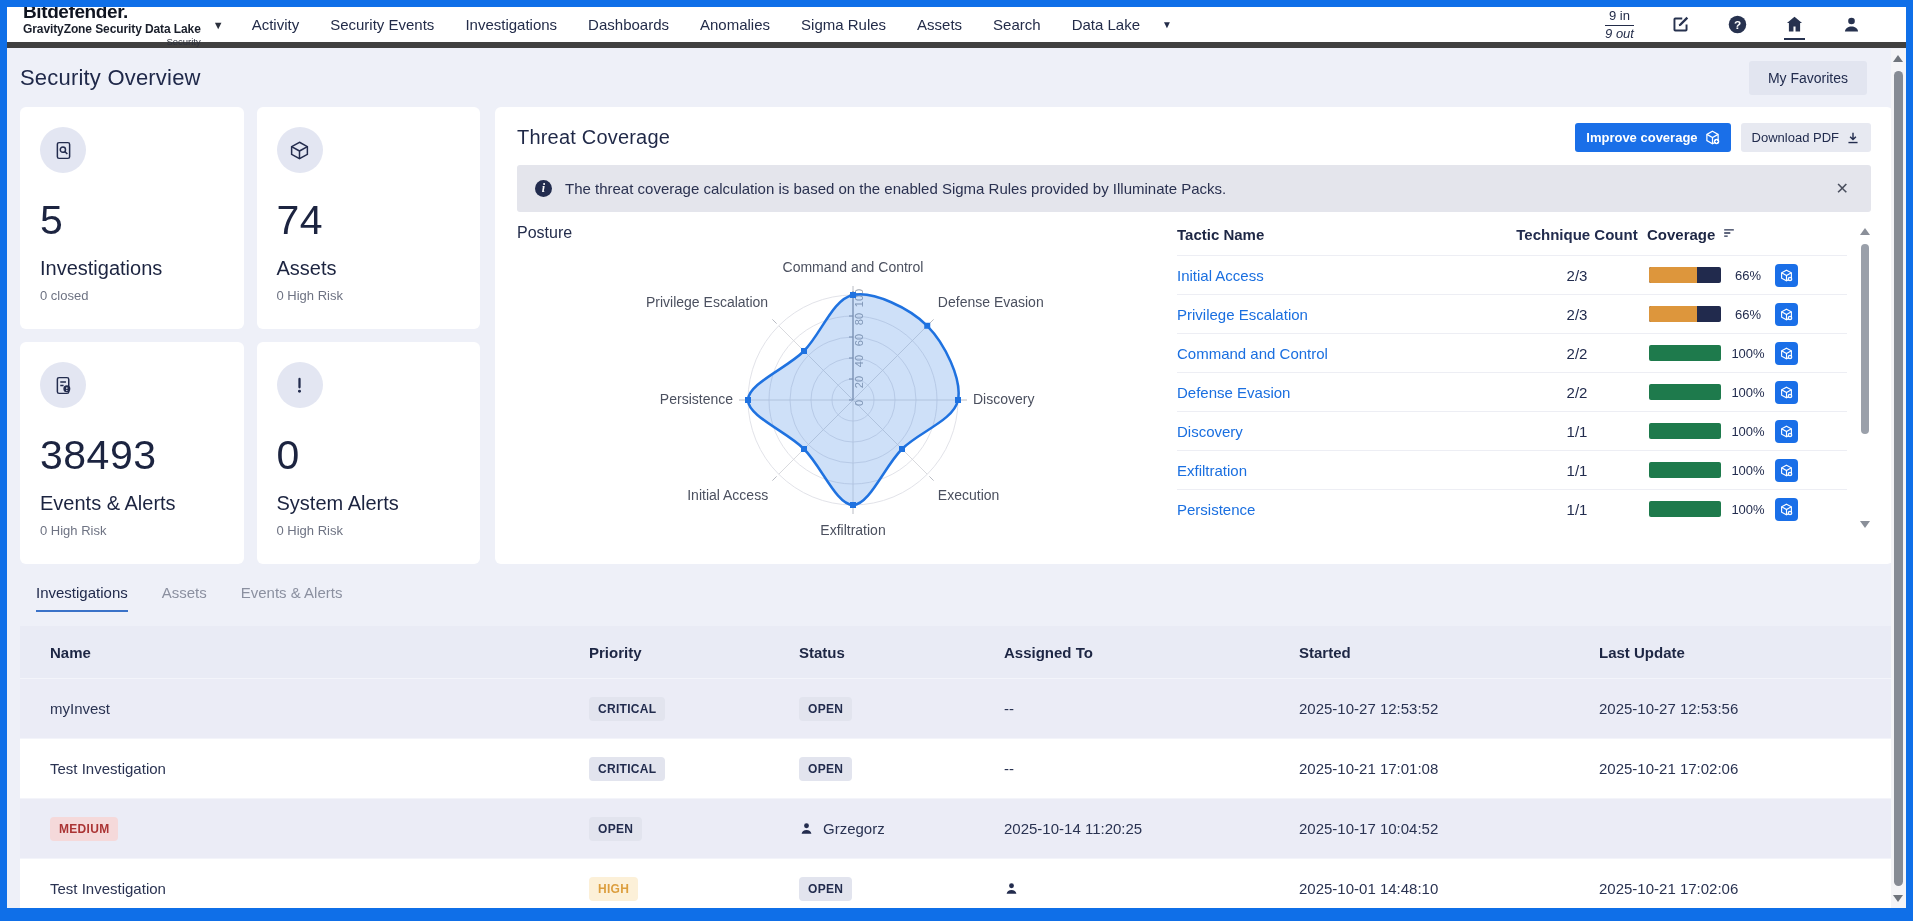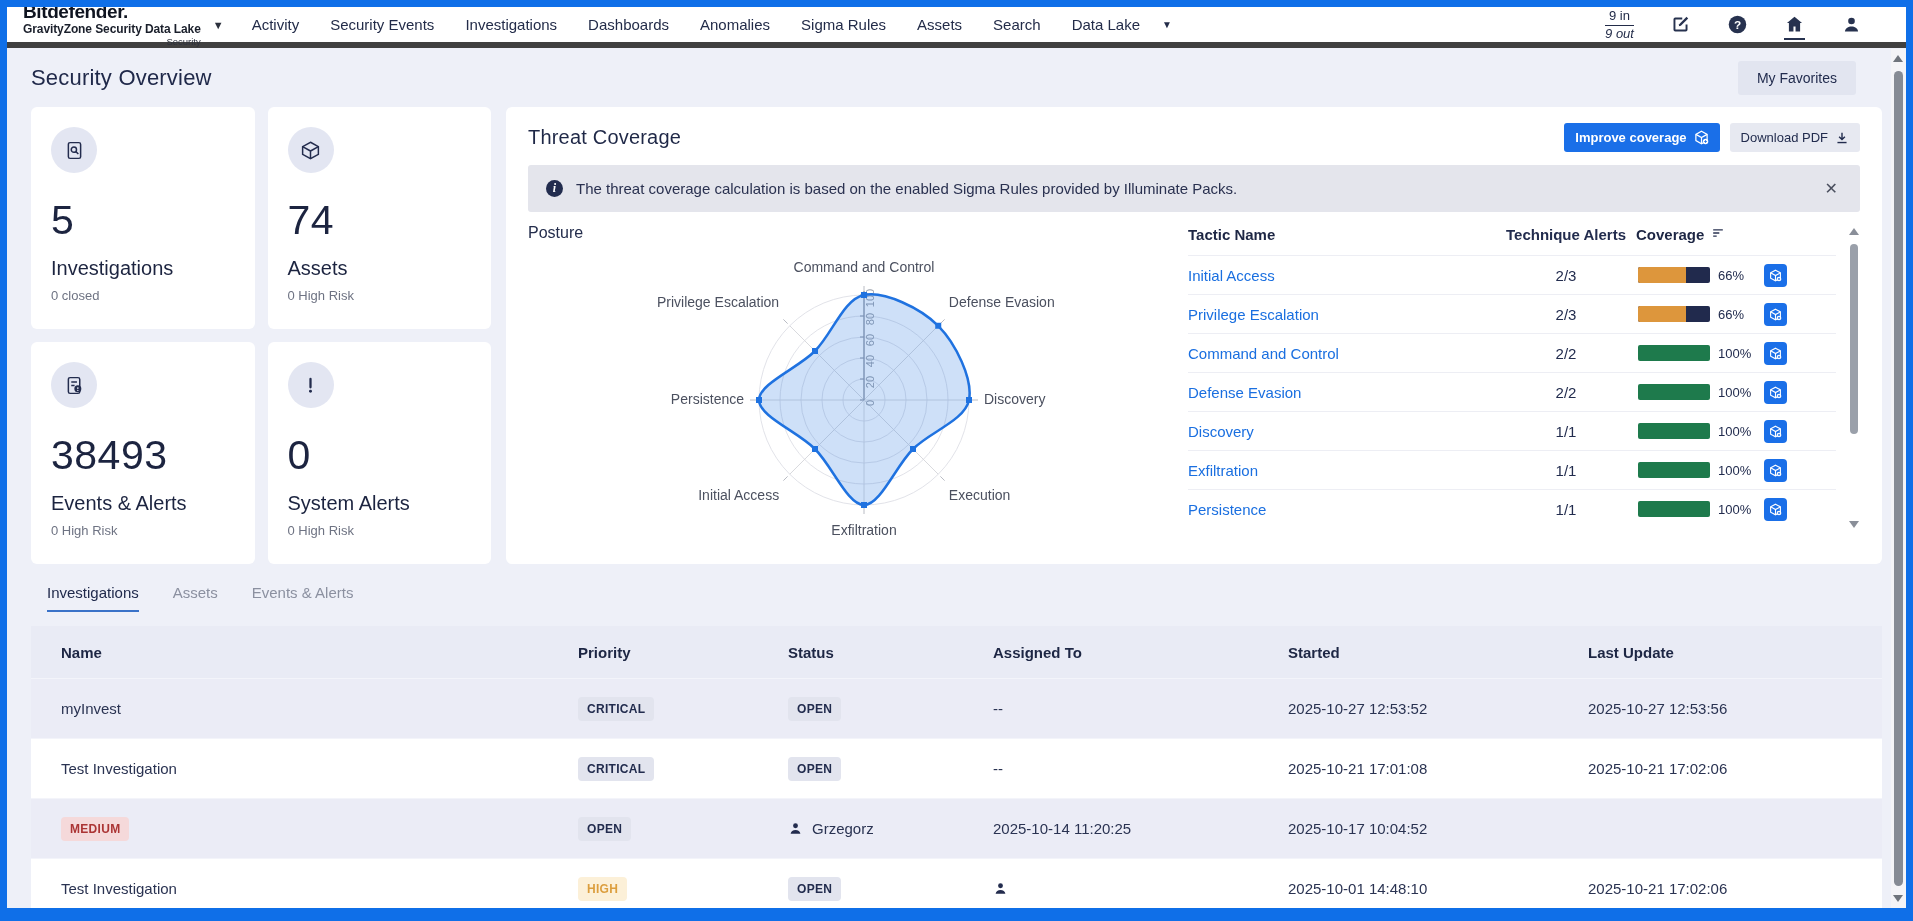--- a/index.html
+++ b/index.html
@@ -15,21 +15,21 @@
   .nav{display:flex;gap:31px;margin-left:24px;font-size:15px;color:#232c49}
   .nav-item{cursor:pointer;white-space:nowrap}
   .nav-dd{display:flex;align-items:center;gap:22px}
   .top-right{margin-left:auto;display:flex;align-items:center;gap:36px;padding-right:34px}
   .fraction{font-size:13px;color:#232c49;text-align:center;line-height:1.2;cursor:pointer}
   .fraction .fr-top{border-bottom:1.5px solid #232c49;padding:0 4px 1px}
   .fraction i{font-style:italic}
   .tb-icon{width:21px;height:21px;color:#27324f;cursor:pointer;display:block}
   .home-wrap{border-bottom:2px solid #27324f;padding-bottom:3px;margin-bottom:-5px}
   
-  .content{padding:0 24px}
+  .content{padding:0 13px}
   .page-head{display:flex;align-items:center;justify-content:space-between;margin:13px 0 12px}
   .page-title{font-size:22px;color:#20294a;letter-spacing:.2px}
   .fav-btn{background:#e2e5f0;border:none;border-radius:3px;padding:9px 19px;font-size:14px;color:#222c4e;cursor:pointer;margin-right:26px;font-family:inherit}
   
   .main{display:grid;grid-template-columns:460px 1fr;gap:15px;align-items:stretch}
   .cards{display:grid;grid-template-columns:1fr 1fr;grid-template-rows:1fr 1fr;gap:13px}
   .card{background:#fff;border-radius:6px;padding:20px 20px}
   .card-icon{width:46px;height:46px;border-radius:50%;background:#e3e6f2;display:flex;align-items:center;justify-content:center;color:#232c4e}
   .card-icon svg{width:21px;height:21px}
   .card-value{font-size:41px;color:#1c2440;margin-top:24px;font-weight:500;letter-spacing:.5px}
@@ -57,21 +57,21 @@
   .thead{font-weight:700;font-size:15px;color:#1d2644;padding:4px 0 12px}
   .th-cov{display:flex;align-items:flex-start;gap:7px}
   .sort-ic{color:#2a3352}
   .trow{height:39px;border-top:1px solid #edeef4;font-size:15px}
   .tlink{color:#1a6fe0;cursor:pointer;text-decoration:none}
   .tcount{text-align:center;color:#222c4e}
   .thead .tcount{font-weight:700}
   .tcov{display:flex;align-items:center;gap:8px;justify-content:flex-start;padding-left:2px}
   .cov-bar{width:72px;height:16px;border-radius:2px;background:#212a4d;overflow:hidden}
   .cov-fill{height:100%}
-  .pct{font-size:13px;color:#222c4e;width:38px;text-align:left}
+  .pct{font-size:13px;color:#222c4e;width:38px;text-align:center}
   .rowbtn{width:23px;height:23px;background:#1a6fe8;border:none;border-radius:4px;display:flex;align-items:center;justify-content:center;cursor:pointer;padding:0}
   
   .tscroll{width:12px;margin-left:12px;position:relative;height:300px;margin-top:6px}
   .tri-up{width:0;height:0;border-left:5px solid transparent;border-right:5px solid transparent;border-bottom:7px solid #8a8f99;position:absolute;top:0;left:1px;cursor:pointer}
   .tri-down{width:0;height:0;border-left:5px solid transparent;border-right:5px solid transparent;border-top:7px solid #8a8f99;position:absolute;bottom:0;left:1px;cursor:pointer}
   .tthumb{position:absolute;top:16px;height:190px;left:2px;width:8px;background:#9aa0aa;border-radius:4px;cursor:pointer}
   
   .tabs{display:flex;gap:34px;margin:20px 0 0 16px;font-size:15px}
   .tab{color:#8b90a0;padding-bottom:9px;cursor:pointer}
   .tab.active{color:#202a4c;border-bottom:2px solid #3a72c8}
@@ -286,21 +286,21 @@
                 <rect x="333" y="260" width="6" height="6" fill="#1f72e0"></rect>
                 <rect x="283.99750006377224" y="204.00249993622774" width="6" height="6" fill="#1f72e0"></rect>
                 <rect x="228" y="155" width="6" height="6" fill="#1f72e0"></rect>
                 <rect x="283.99750006377224" y="105.99750006377226" width="6" height="6" fill="#1f72e0"></rect>
               </svg>
           </div>
           <div class="table-col">
             <div class="ttable">
               <div class="thead">
                 <div>Tactic Name</div>
-                <div class="tcount">Technique Alerts</div>
+                <div class="tcount">Technique Count</div>
                 <div class="th-cov">
                     <span>Coverage</span>
                   <svg class="sort-ic" width="14" height="14" viewBox="0 0 16 16" fill="none" stroke="currentColor" stroke-width="1.5">
                       <path d="M2.5 4.5h11M2.5 8h7M2.5 11.5h4"></path>
                     </svg>
                 </div>
               </div>
               <div class="trow">
                 <a class="tlink">Initial Access</a>
                 <div class="tcount">2/3</div>

